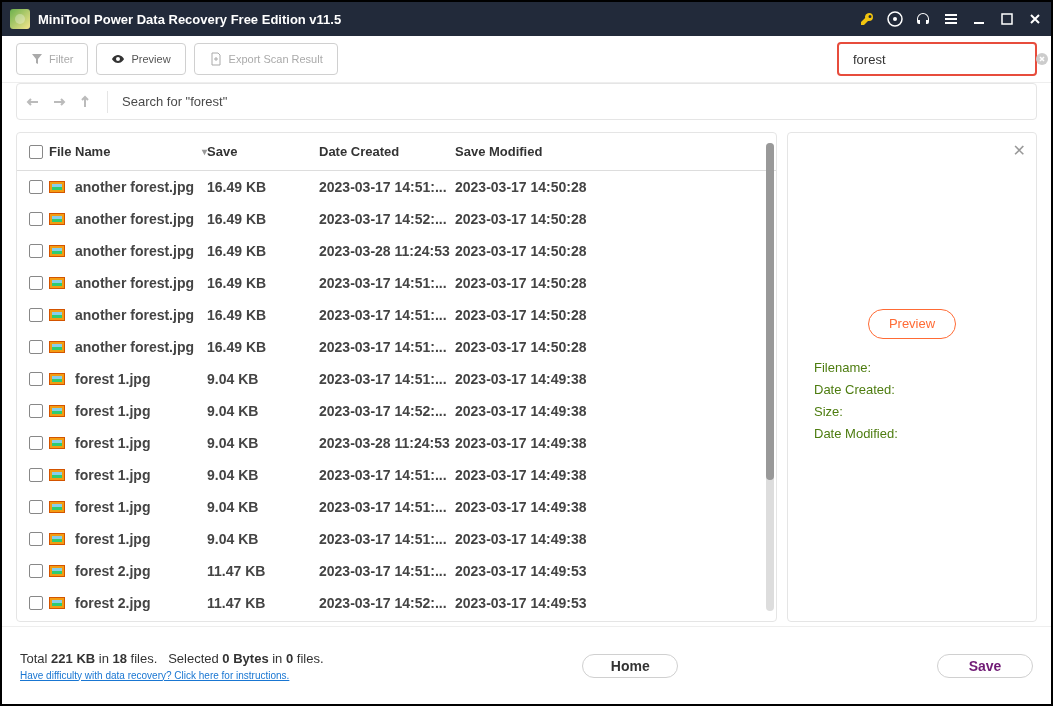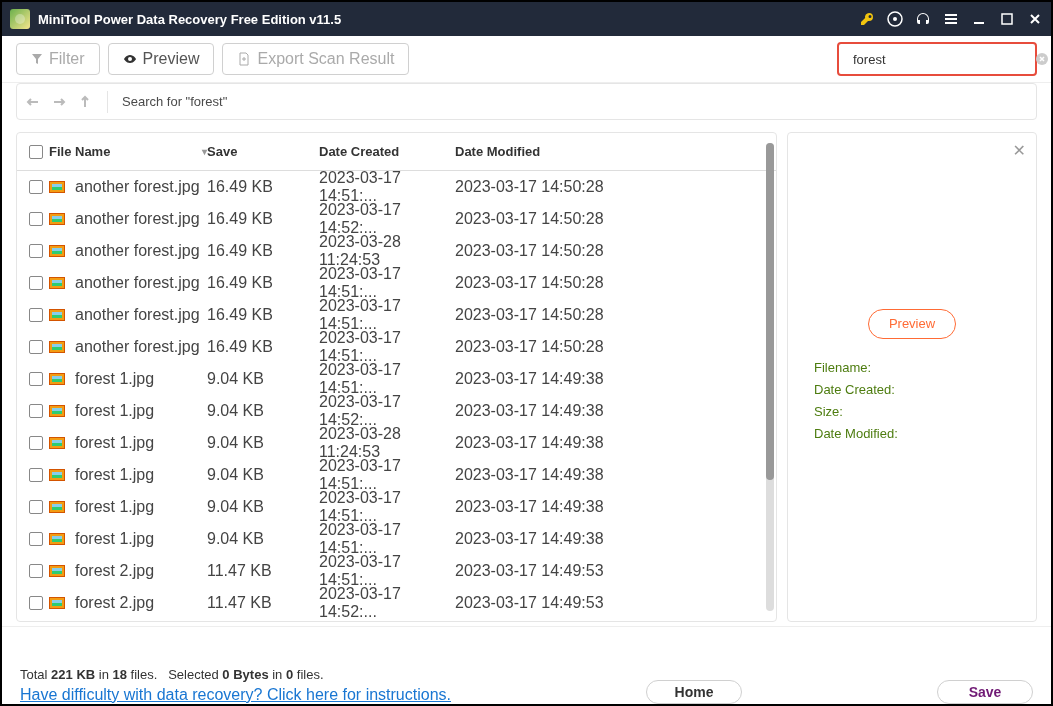--- a/index.html
+++ b/index.html
@@ -6,58 +6,58 @@
 body { width: 1053px; height: 706px; border: 2px solid #000; display: flex; flex-direction: column; background: #fff; }
 
 .titlebar { height: 34px; background: #222a3a; display: flex; align-items: center; padding: 8px 8px; color: #fff; }
 .titlebar .app-icon { width: 20px; height: 20px; margin-right: 8px; background: linear-gradient(135deg,#6ab04c,#f6e58d); border-radius: 3px; display:flex; align-items:center; justify-content:center; }
 .titlebar .title { font-size: 13px; font-weight: 600; flex: 1; }
 .titlebar .title-icons { display: flex; gap: 12px; align-items: center; }
 .titlebar .ticon { width: 16px; height: 16px; color: #fff; display:flex; align-items:center; justify-content:center; cursor: pointer; }
 .titlebar .key { color: #f1c40f; }
 
 .toolbar { height: 47px; display: flex; align-items: center; padding: 0 14px; gap: 8px; border-bottom: 1px solid #eee; }
-.btn { border: 1px solid #d0d0d0; background: #fff; height: 32px; padding: 0 14px; border-radius: 4px; display: flex; align-items: center; gap: 6px; font-size: 16px; color: #555; cursor: pointer; }
+.btn { border: 1px solid #d0d0d0; background: #fff; height: 32px; padding: 0 14px; border-radius: 4px; display: flex; align-items: center; gap: 6px; font-size: 11px; color: #555; cursor: pointer; }
 .btn.disabled { color: #aaa; cursor: default; }
 .search-wrap { margin-left: auto; width: 200px; height: 34px; border: 2px solid #e74c3c; border-radius: 4px; display: flex; align-items: center; padding: 0 4px 0 8px; gap: 6px; }
 .search-wrap input { border: none; outline: none; flex: 1; font-size: 13px; color: #333; }
 .search-clear { color: #bbb; cursor: pointer; }
 
 .navbar { height: 37px; border: 1px solid #e5e5e5; border-radius: 4px; margin: 0 14px 8px 14px; display: flex; align-items: center; padding: 0 8px; gap: 10px; }
 .navbar .navicon { color: #bbb; cursor: default; }
 .navbar .sep { width: 1px; height: 22px; background: #e5e5e5; margin: 0 4px; }
 .navbar .crumb { color: #4a4a4a; font-size: 13px; }
 
 .main { flex: 1; display: flex; margin: 4px 14px; gap: 10px; overflow: hidden; }
 .filepanel { flex: 1; border: 1px solid #e5e5e5; border-radius: 4px; display: flex; flex-direction: column; overflow: hidden; position: relative; }
 .colheader { display: flex; align-items: center; height: 38px; padding: 0 10px 0 6px; border-bottom: 1px solid #ddd; font-size: 13px; font-weight: 600; color: #333; }
 .colheader .chk, .filerow .chk { width: 26px; display:flex; justify-content:center; }
 .col-name { flex: 0 0 158px; display:flex; align-items:center; gap:4px; }
 .col-size { flex: 0 0 112px; }
 .col-created { flex: 0 0 136px; }
 .col-modified { flex: 1; }
 .filelist { flex:1; overflow-y: auto; }
-.filerow { display: flex; align-items: center; height: 32px; padding: 0 10px 0 6px; font-size: 16px; color: #444; }
+.filerow { display: flex; align-items: center; height: 32px; padding: 0 10px 0 6px; font-size: 14px; color: #444; font-weight: bold; }
 .file-ico { width: 16px; height: 12px; background: #f39c12; margin-right: 6px; border: 1px solid #d35400; display:inline-block; position:relative; }
 .file-ico::after { content:''; position:absolute; left:2px; top:2px; right:2px; bottom:2px; background:linear-gradient(180deg,#87ceeb 50%,#2ecc71 50%); }
 .checkbox { width: 14px; height: 14px; border: 1.5px solid #888; border-radius: 2px; cursor:pointer; }
 .caret { margin-left: auto; color:#999; font-size:10px; }
 .scrollbar-fake { position:absolute; right:2px; top:10px; bottom:10px; width:8px; background:#ddd; border-radius:4px; }
 .scrollbar-thumb { width:100%; height:72%; background:#999; border-radius:4px; }
 
 .previewpanel { width: 250px; border: 1px solid #e5e5e5; border-radius: 4px; display:flex; flex-direction:column; position:relative; }
 .previewpanel .close { position:absolute; right:10px; top:8px; color:#999; cursor:pointer; font-size:16px; }
 .preview-center { flex:1; display:flex; flex-direction:column; align-items:center; justify-content:center; gap:18px; padding: 20px; }
 .preview-btn { border:1px solid #ff6b35; color:#ff6b35; background:#fff; border-radius:16px; height:30px; padding:0 20px; font-size:13px; cursor:pointer; }
 .meta { font-size:13px; color:#4d7c0f; width:100%; padding-left:6px; line-height:1.7; }
 
-.footer { height: 78px; border-top: 1px solid #eee; display:flex; align-items:flex-end; padding: 0 18px; gap:12px; }
+.footer { height: 78px; border-top: 1px solid #eee; display:flex; align-items:center; padding: 0 18px; gap:12px; }
 .footer-left { font-size:13px; color:#333; display:flex; flex-direction:column; gap:4px; }
 .footer-left .line1 span { font-weight:600; }
-.footer-left a { color:#1976d2; text-decoration:underline; font-size:16px; }
+.footer-left a { color:#1976d2; text-decoration:underline; font-size:10px; }
 .footer-btn { margin-left:auto; border:1px solid #d0d0d0; background:#fff; height:24px; width:96px; border-radius:12px; font-size:14px; font-weight:600; color:#333; cursor:pointer; }
 .footer-btn.disabled { color:#701a75; cursor:default; }
 
 svg { display:block; }
 </style>
 </head>
 <body>
 
 <div class="titlebar">
   <div class="app-icon">
@@ -168,21 +168,21 @@
     <div class="colheader">
       <div class="chk">
           <div class="checkbox"></div>
         </div>
       <div class="col-name">
         <span>File Name</span>
           <span class="caret">▾</span>
       </div>
       <div class="col-size">Save</div>
       <div class="col-created">Date Created</div>
-      <div class="col-modified">Date Modified</div>
+      <div class="col-modified">Save Modified</div>
     </div>
     <div class="filelist" id="filelist">
         <div class="filerow">
           <div class="chk">
             <div class="checkbox"></div>
           </div>
           <div class="col-name">
             <span class="file-ico"></span>
             <span>another forest.jpg</span>
           </div>

